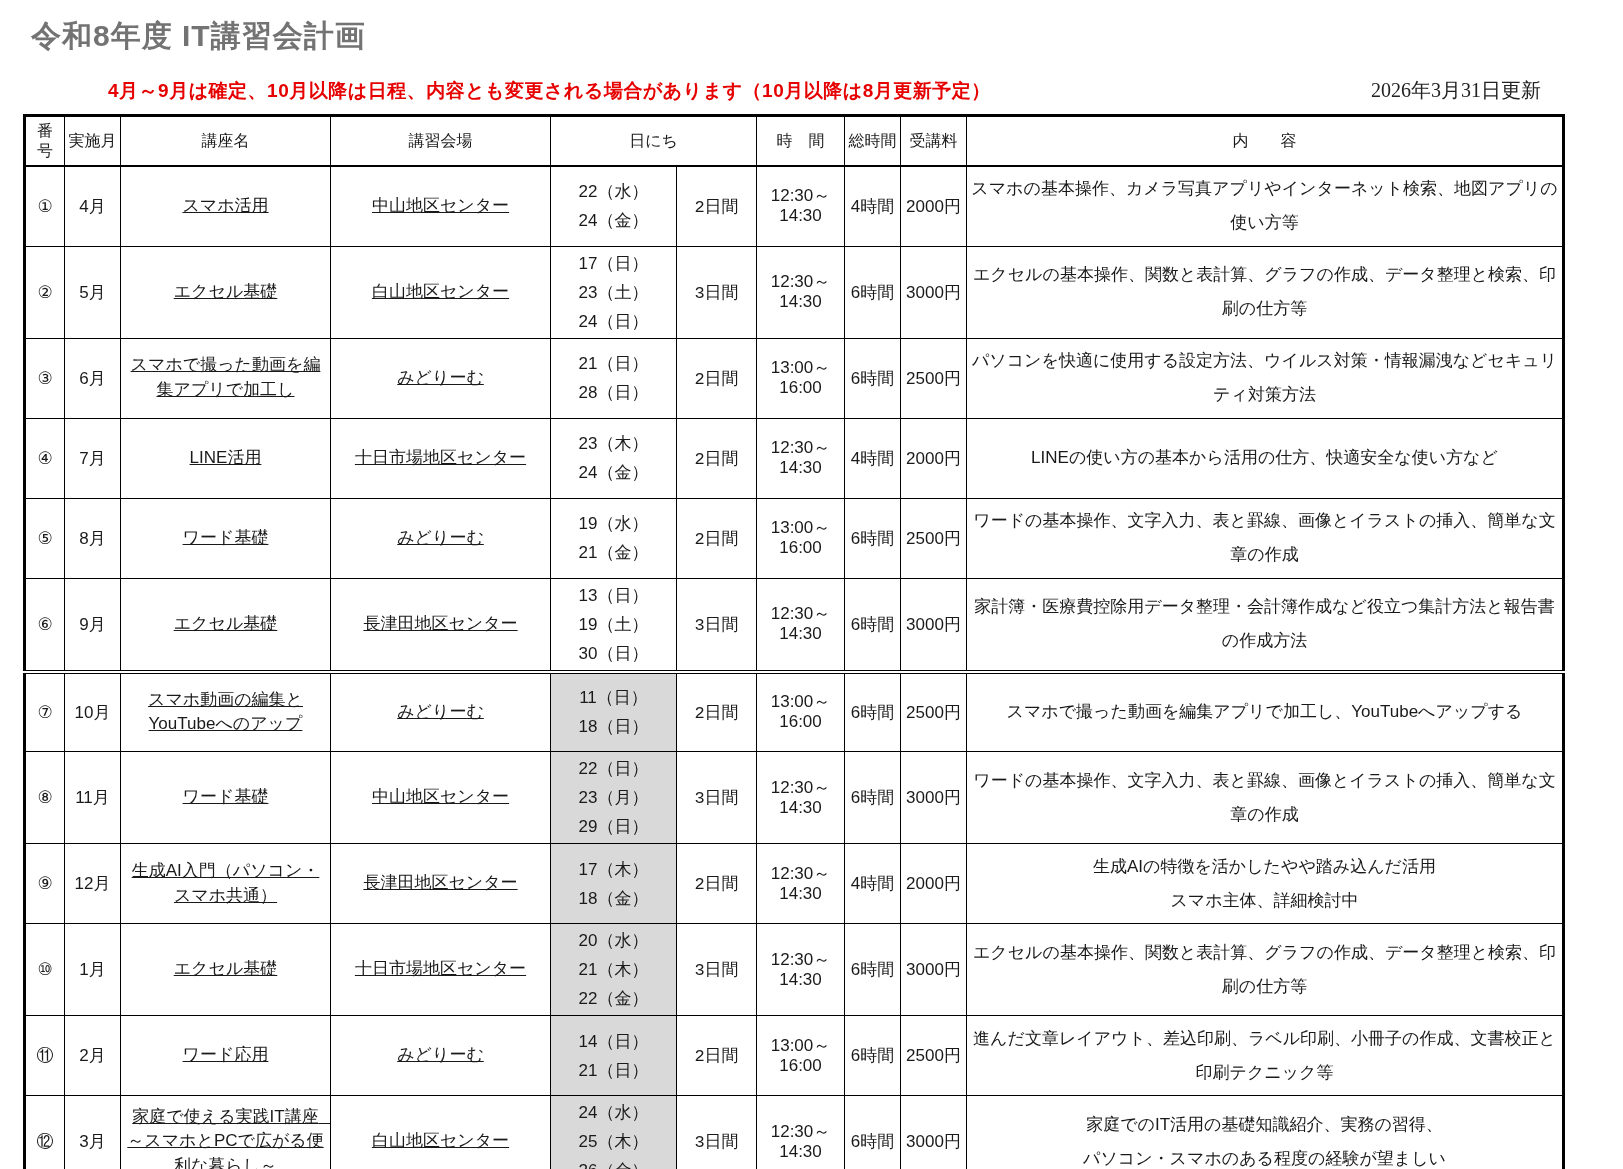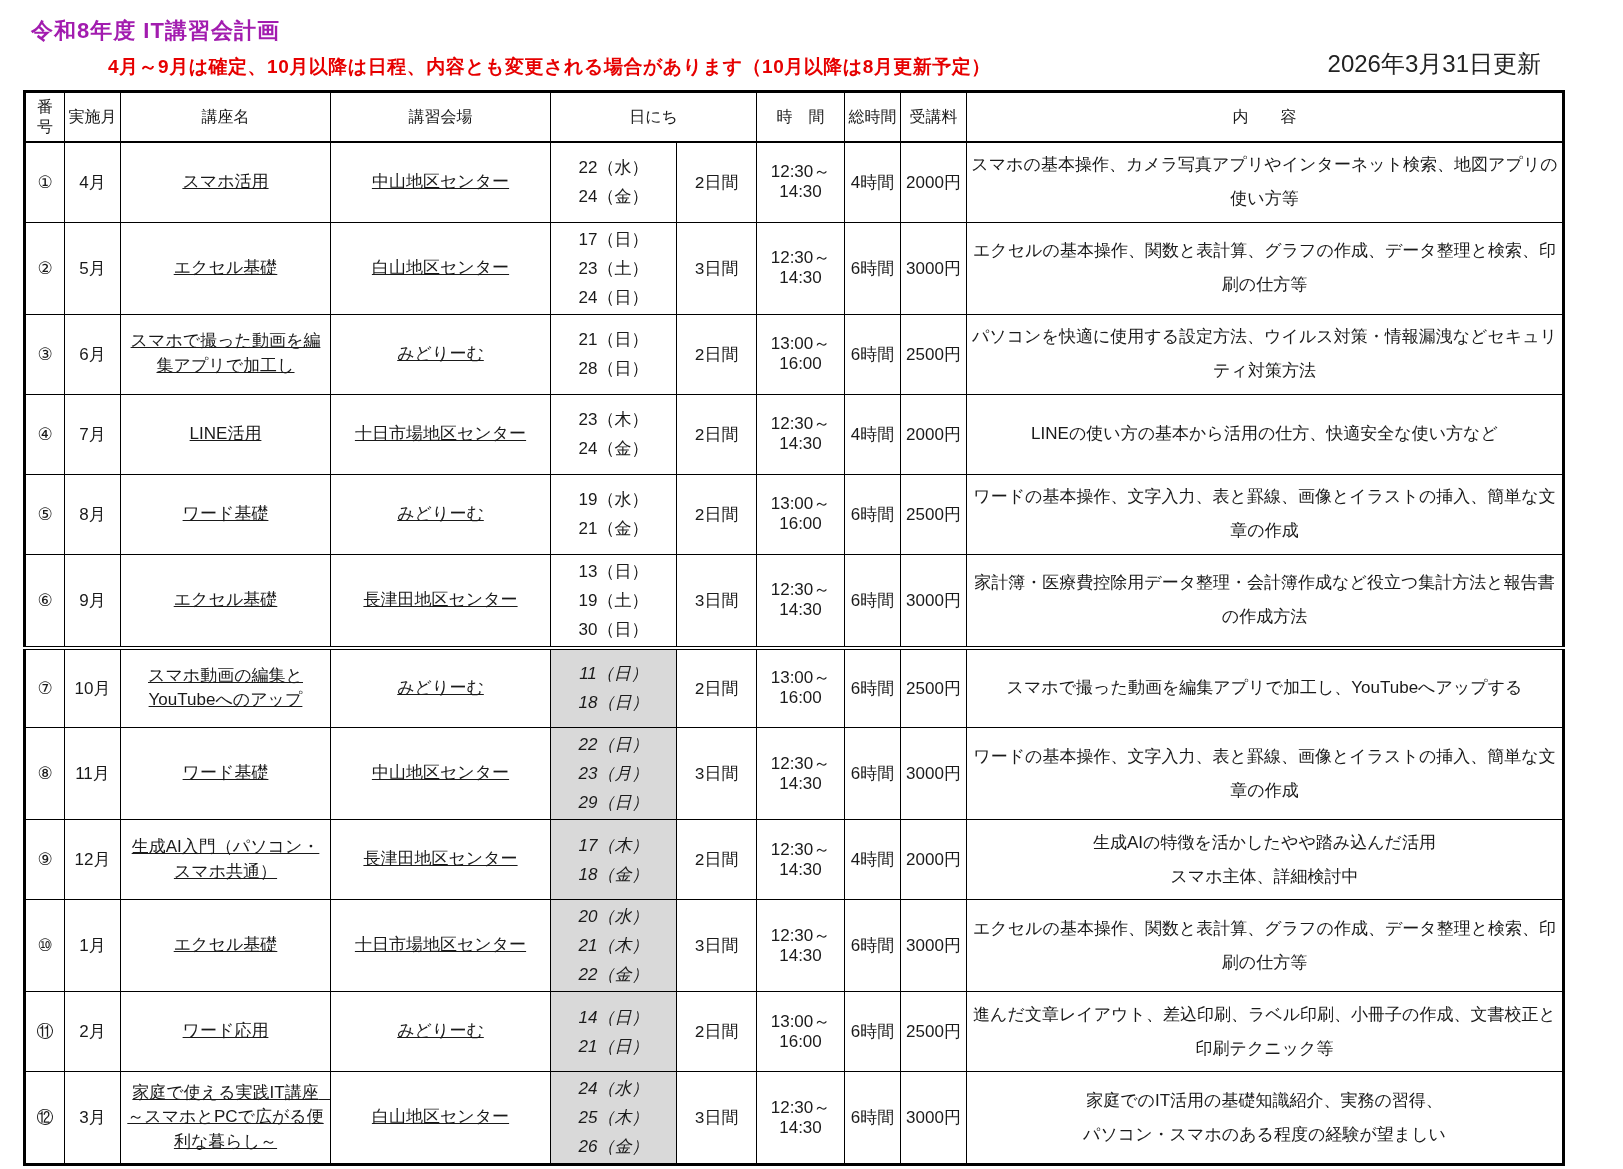--- a/index.html
+++ b/index.html
@@ -3,29 +3,29 @@
 <meta charset="utf-8">
 <style>
   html,body { margin:0; padding:0; background:#ffffff; }
   body {
     width:1623px; height:1169px;
     font-family:"Liberation Sans","DejaVu Sans",sans-serif;
     color:#111; overflow:hidden;
   }
   .page { position:relative; padding:16px 0 0 23px; }
   .title {
-    font-size:22px; font-weight:bold; color:#a21caf;
+    font-size:30px; font-weight:bold; color:#737373;
     letter-spacing:1px; margin-left:8px;
   }
-  .subhead { display:flex; align-items:flex-end; margin-top:2px;text-align:center; }
+  .subhead { display:flex; align-items:flex-end; margin-top:20px;text-align:center; }
   .note {
     margin-left:85px; color:#e60000; font-weight:bold;
     font-size:19px; letter-spacing:0.5px;
   }
-  .updated { margin-left:auto; margin-right:82px; font-size:24px; color:#222; }
+  .updated { margin-left:auto; margin-right:82px; font-size:20px; color:#222;font-family:Liberation Serif, serif; }
 
   table.plan {
     border-collapse:collapse; table-layout:fixed;
     width:1539px; margin-top:10px;
     border:3px solid #000;
   }
   .plan th, .plan td {
     border:1px solid #000;
     text-align:center; vertical-align:middle;
     padding:2px 2px; overflow:hidden;
@@ -44,21 +44,21 @@
     text-align:left; padding-left:12px; padding-right:8px; line-height:1.45;text-decoration:underline;
   }
   .c-dates { font-size:18px; line-height:29px; border-right:1px dotted #444; }
   .c-days  { font-size:18px; border-left:1px dotted #444;font-family:Liberation Mono, monospace; }
   .c-time  { font-size:18px; line-height:20px; }
   .c-hours, .c-fee { font-size:18px; }
   .c-content {
     text-align:left; padding-left:14px; padding-right:18px;
     font-size:17px; line-height:34px;
   }
-  tr.tentative .c-dates { background:#d9d9d9;font-style:italic; }
+  tr.tentative .c-dates { background:#d9d9d9; }
   tr.month-break td { border-top:4px double #000; }
 </style>
 </head>
 <body>
 
 <div class="page">
   <div class="title">令和8年度 IT講習会計画</div>
   <div class="subhead">
     <div class="note">4月～9月は確定、10月以降は日程、内容とも変更される場合があります（10月以降は8月更新予定）</div>
     <div class="updated">2026年3月31日更新</div>

